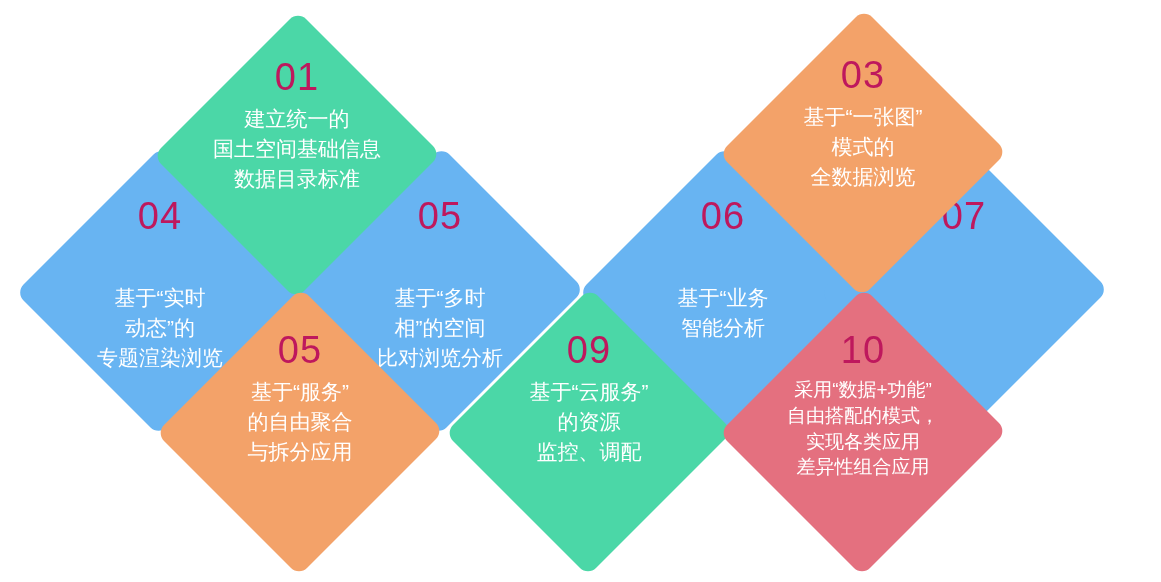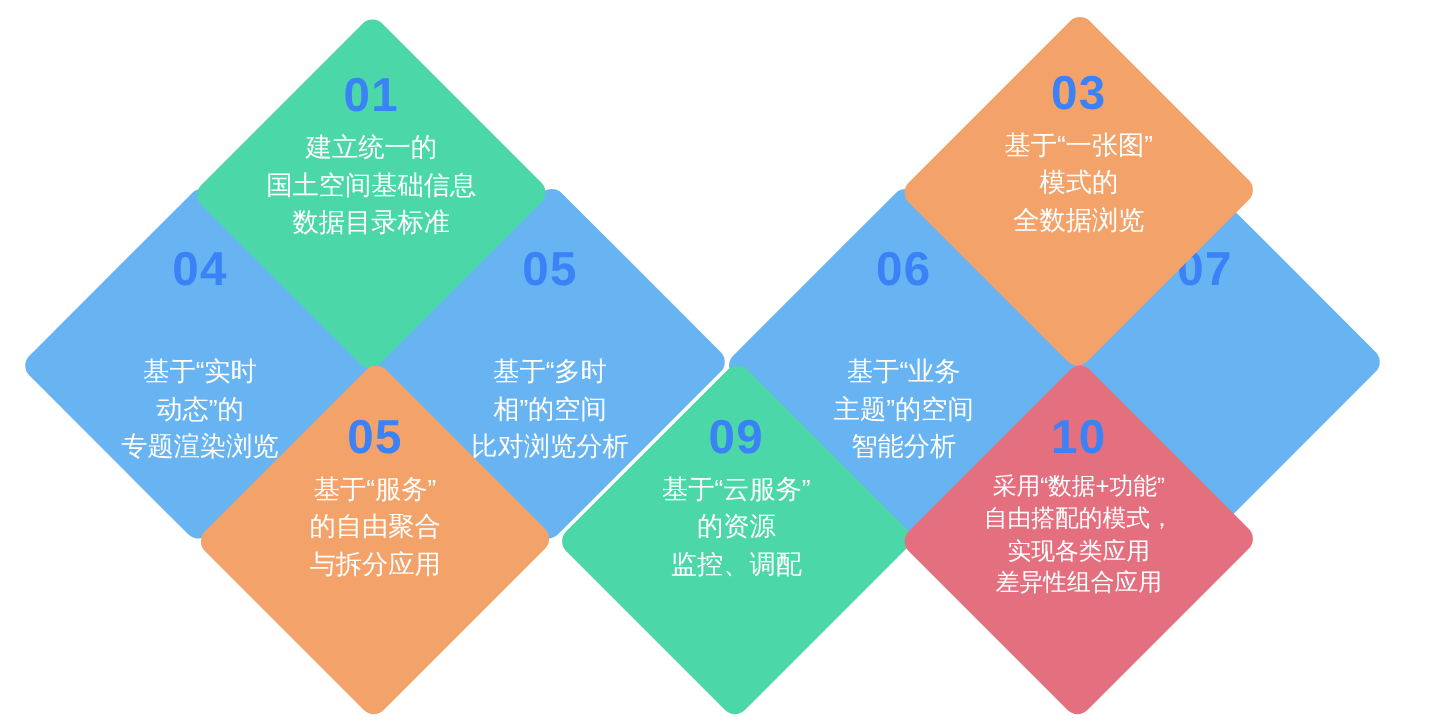--- a/index.html
+++ b/index.html
@@ -50,24 +50,24 @@
     display: flex;
     flex-direction: column;
     align-items: center;
     justify-content: flex-start;
     color: #ffffff;
     text-align: center;
     pointer-events: none;
   }
   .num {
     font-size: 38px;
-    font-weight: bold;
+    font-weight: normal;
     line-height: 1;
     letter-spacing: 1px;
-    color: #3b82f6;
+    color: #be185d;
     white-space: nowrap;
   }
   .lines {
     margin-top: 8px;
     font-size: 21px;
     line-height: 1.42;
     color: #ffffff;
     white-space: nowrap;
     font-weight: normal;
   }
@@ -152,21 +152,20 @@
       </div>
     </div>
   </div>
 
   <div class="diamond d-blue size-b pos-06 ofs-mid z2">
     <div class="shape"></div>
     <div class="content">
       <div class="num">06</div>
       <div class="lines">
         <span class="ln">基于“业务</span>
-        <span class="ln">主题”的空间</span>
         <span class="ln">智能分析</span>
       </div>
     </div>
   </div>
 
   <div class="diamond d-blue size-b pos-07 ofs-mid z2">
     <div class="shape"></div>
     <div class="content">
       <div class="num">07</div>
     </div>

